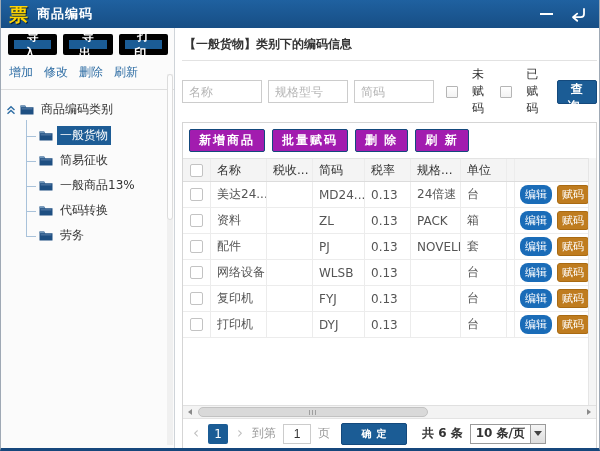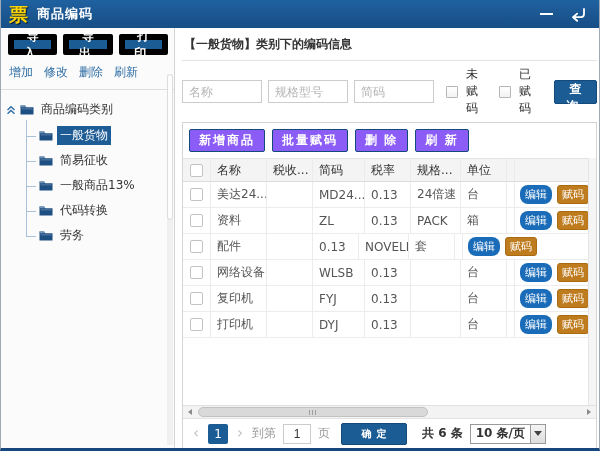--- a/index.html
+++ b/index.html
@@ -37,28 +37,28 @@
   .lp-scrolltrack { position: absolute; right: 1px; top: 46px; bottom: 3px; width: 6px; background: #f0f0f0; }
   .lp-scrollthumb { position: absolute; top: 0; left: 0; right: 0; height: 146px; background: #fdfdfd; border: 1px solid #dcdcdc; border-radius: 3px; }
 
   
   .right-panel { flex: 1; display: flex; flex-direction: column; background: #fff; min-width: 0; }
   .rp-content { padding: 0 2px 0 7px; }
   .content-title { font-size: 12px; font-weight: bold; color: #333; padding: 8px 2px 7px; border-bottom: 1px solid #e2e2e2; }
   .search-row { display: flex; align-items: center; gap: 6px; padding: 5px 0; }
   .search-input { width: 80px; height: 23px; border: 1px solid #ccc; font-size: 12px; padding: 0 6px; color: #333; }
   .search-input::placeholder { color: #b5b5b5; }
-  .cb-group { display: flex; align-items: center; gap: 8px; margin-left: 6px; font-size: 12px; color: #333; cursor: pointer; }
+  .cb-group { display: flex; align-items: center; gap: 14px; margin-left: 6px; font-size: 12px; color: #333; cursor: pointer; }
   .checkbox { width: 12px; height: 12px; border: 1px solid #b5b5b5; background: linear-gradient(#fff, #f2f2f2); border-radius: 1px; flex: none; }
   .query-btn { margin-left: 8px; width: 58px; height: 24px; background: #1b5c95; border: 1px solid #14497c; border-radius: 2px;
                color: #fff; font-size: 12px; font-weight: bold; letter-spacing: 6px; text-indent: 6px; cursor: pointer; }
 
   .table-container { border: 1px solid #d5d5d5; height: 327px; display: flex; flex-direction: column; position: relative; background: #fff; }
   .toolbar { display: flex; gap: 7px; padding: 6px; }
-  .tb-btn { height: 23px; padding: 0 9px; background: #8b5cf6; border: 1px solid #14497c; border-radius: 2px;
+  .tb-btn { height: 23px; padding: 0 9px; background: #a21caf; border: 1px solid #14497c; border-radius: 2px;
             color: #fff; font-size: 12px; font-weight: bold; letter-spacing: 2px; cursor: pointer; }
   .table-area { flex: 1; position: relative; overflow: hidden; }
   .thead { display: flex; height: 24px; background: #f4f4f4; border-top: 1px solid #e3e3e3; border-bottom: 1px solid #dcdcdc; }
   .thead .cell { color: #333; }
   .trow { display: flex; height: 26px; border-bottom: 1px solid #ececec; background: #fff; }
   .cell { font-size: 12px; color: #555; display: flex; align-items: center; padding-left: 6px;
           border-right: 1px solid #ececec; white-space: nowrap; overflow: hidden; flex: none; }
   .c-cb { width: 28px; justify-content: center; padding-left: 0; }
   .c-name { width: 56px; } .c-tax { width: 46px; } .c-code { width: 52px; } .c-rate { width: 46px; }
   .c-spec { width: 50px; } .c-unit { width: 46px; } .c-sliver { width: 8px; padding-left: 2px; }
@@ -257,20 +257,21 @@
                     <button class="edit-btn">编辑</button>
                     <button class="assign-btn">赋码</button>
                   </div>
                 </div>
                 <div class="trow">
                   <div class="cell c-cb">
                     <span class="row-cb"></span>
                   </div>
                   <div class="cell c-name">配件</div>
                   <div class="cell c-tax"></div>
+                  <div class="cell c-code">PJ</div>
                   <div class="cell c-rate">0.13</div>
                   <div class="cell c-spec">NOVELL</div>
                   <div class="cell c-unit">套</div>
                   <div class="cell c-sliver"></div>
                   <div class="cell c-ops">
                     <button class="edit-btn">编辑</button>
                     <button class="assign-btn">赋码</button>
                   </div>
                 </div>
                 <div class="trow">

